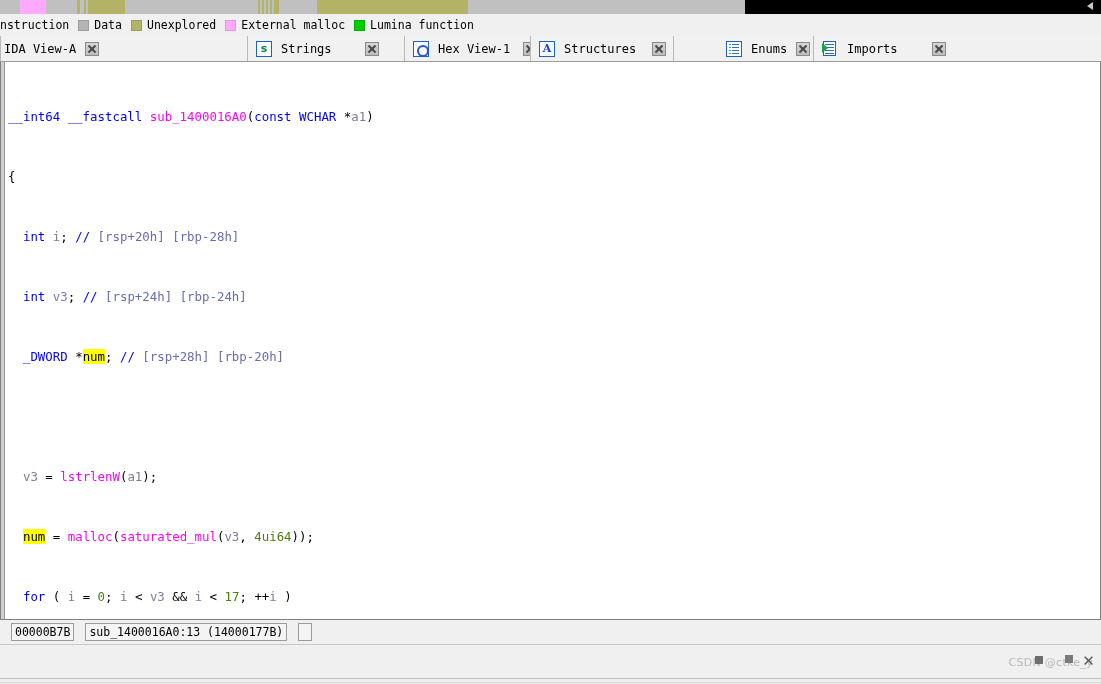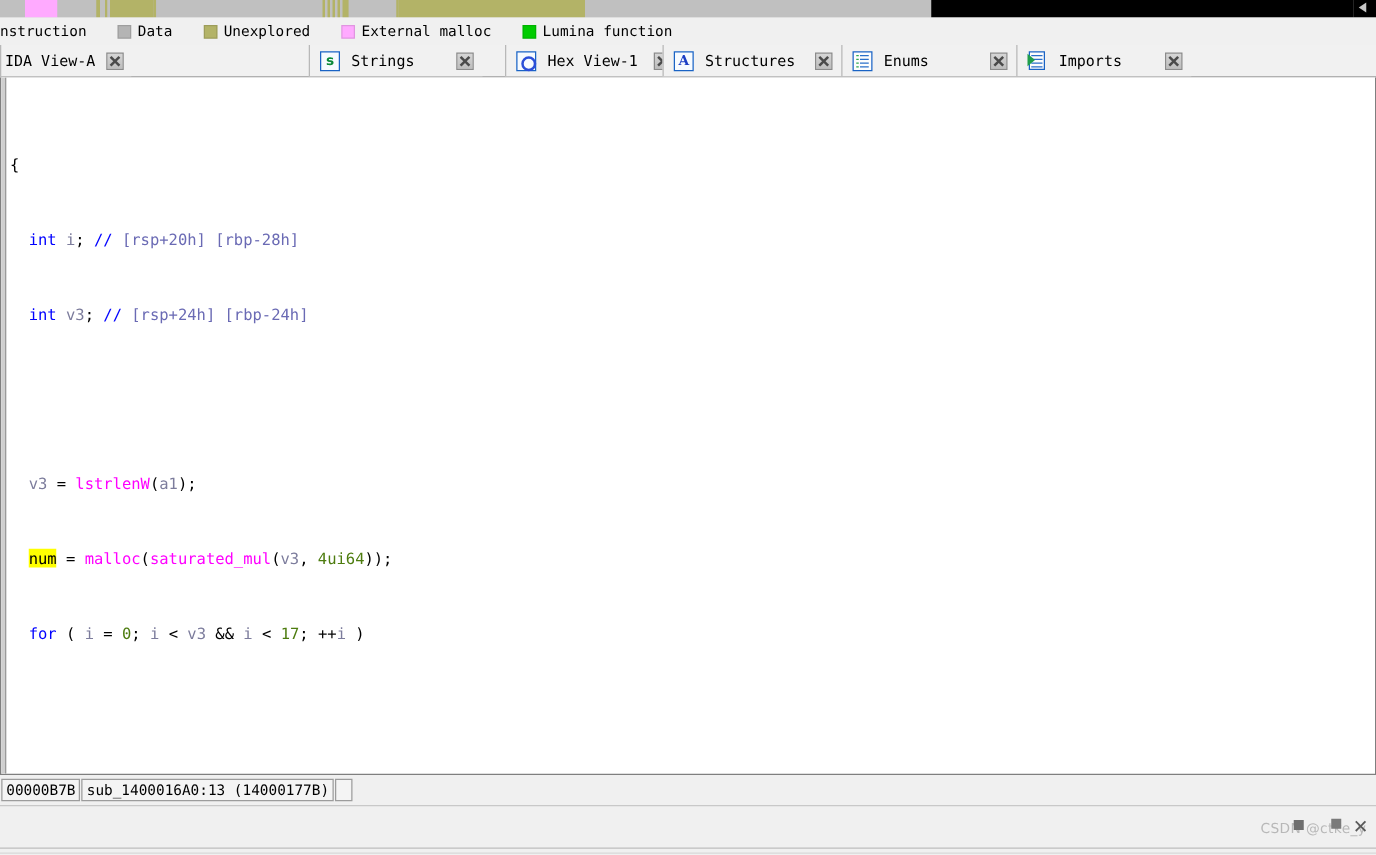--- a/index.html
+++ b/index.html
@@ -36,21 +36,20 @@
 
   
   #legend {
     position: absolute; left: 0; top: 16px; width: 1101px; height: 18px;
     background: #f0f0f0;
     display: flex; align-items: center;
     font-family: "DejaVu Sans Mono", monospace;
     font-size: 11.5px; color: #000;
     white-space: nowrap;
     overflow: hidden;
-    gap: 16px;
   }
   .legend-item { display: flex; align-items: center; margin-right: 9px; }
   .legend-swatch {
     width: 11px; height: 11px; margin-right: 5px;
     border: 1px solid rgba(0,0,0,0.12);
   }
   .legend-label { line-height: 12px; }
   #legend-first-label { margin-right: 9px; }
 
   
@@ -177,21 +176,21 @@
   }
   .status-cell {
     height: 18px;
     border: 1px solid #9c9c9c;
     background: #f4f4f4;
     font-family: "DejaVu Sans Mono", monospace;
     font-size: 11.5px;
     color: #000;
     display: flex; align-items: center;
     padding: 0 3px;
-    margin-left: 1px;
+    margin-left: 11px;
     white-space: nowrap;
   }
   #status-cell-3 { width: 14px; }
 
   
   #bottom-strip {
     position: absolute; left: 0; top: 644px; width: 1101px; height: 34px;
     background: #f0f0f0;
     border-top: 1px solid #c8c8c8;
   }
@@ -310,21 +309,21 @@
     <div class="tab" style="left: 530px; width: 143px;">
       <span class="tab-icon">
         <span class="ico-a">A</span>
       </span>
       <span class="tab-label">Structures</span>
       <span class="tab-close">
         <span class="x1"></span>
         <span class="x2"></span>
       </span>
     </div>
-    <div class="tab" style="left: 673px; width: 140px;">
+    <div class="tab" style="left: 673px; width: 140px; padding-left: 44px;">
       <span class="tab-icon">
         <span class="ico-list"></span>
       </span>
       <span class="tab-label">Enums</span>
       <span class="tab-close">
         <span class="x1"></span>
         <span class="x2"></span>
       </span>
     </div>
     <div class="tab" style="left: 813px; width: 140px;">
@@ -348,27 +347,29 @@
         <span class="x1"></span>
         <span class="x2"></span>
       </span>
     </div>
   </div>
 
 <div id="code-pane">
   <div id="code-gutter"></div>
   <div id="code-lines">
 
+    <div class="cline"><span class="k">__int64</span> <span class="k">__fastcall</span> <span class="fn">sub_1400016A0</span><span class="id">(</span><span class="k">const</span> <span class="k">WCHAR</span> <span class="id">*</span><span class="lv">a1</span><span class="id">)</span></div>
 
     <div class="cline"><span class="id">{</span></div>
 
     <div class="cline">  <span class="k">int</span> <span class="lv">i</span><span class="id">;</span> <span class="op">//</span> <span class="cmtblue">[rsp+20h] [rbp-28h]</span></div>
 
     <div class="cline">  <span class="k">int</span> <span class="lv">v3</span><span class="id">;</span> <span class="op">//</span> <span class="cmtblue">[rsp+24h] [rbp-24h]</span></div>
 
+    <div class="cline">  <span class="k">_DWORD</span> <span class="id">*</span><span class="hl">num</span><span class="id">;</span> <span class="op">//</span> <span class="cmtblue">[rsp+28h] [rbp-20h]</span></div>
 
     <div class="cline"> </div>
 
     <div class="cline">  <span class="lv">v3</span> <span class="id">=</span> <span class="fn">lstrlenW</span><span class="id">(</span><span class="lv">a1</span><span class="id">);</span></div>
 
     <div class="cline">  <span class="hl">num</span> <span class="id">=</span> <span class="fn">malloc</span><span class="id">(</span><span class="fn">saturated_mul</span><span class="id">(</span><span class="lv">v3</span><span class="id">,</span> <span class="num">4ui64</span><span class="id">));</span></div>
 
     <div class="cline">  <span class="k">for</span> <span class="id">(</span> <span class="lv">i</span> <span class="id">=</span> <span class="num">0</span><span class="id">;</span> <span class="lv">i</span> <span class="id">&lt;</span> <span class="lv">v3</span> <span class="id">&amp;&amp;</span> <span class="lv">i</span> <span class="id">&lt;</span> <span class="num">17</span><span class="id">;</span> <span class="id">++</span><span class="lv">i</span> <span class="id">)</span></div>
 
     

